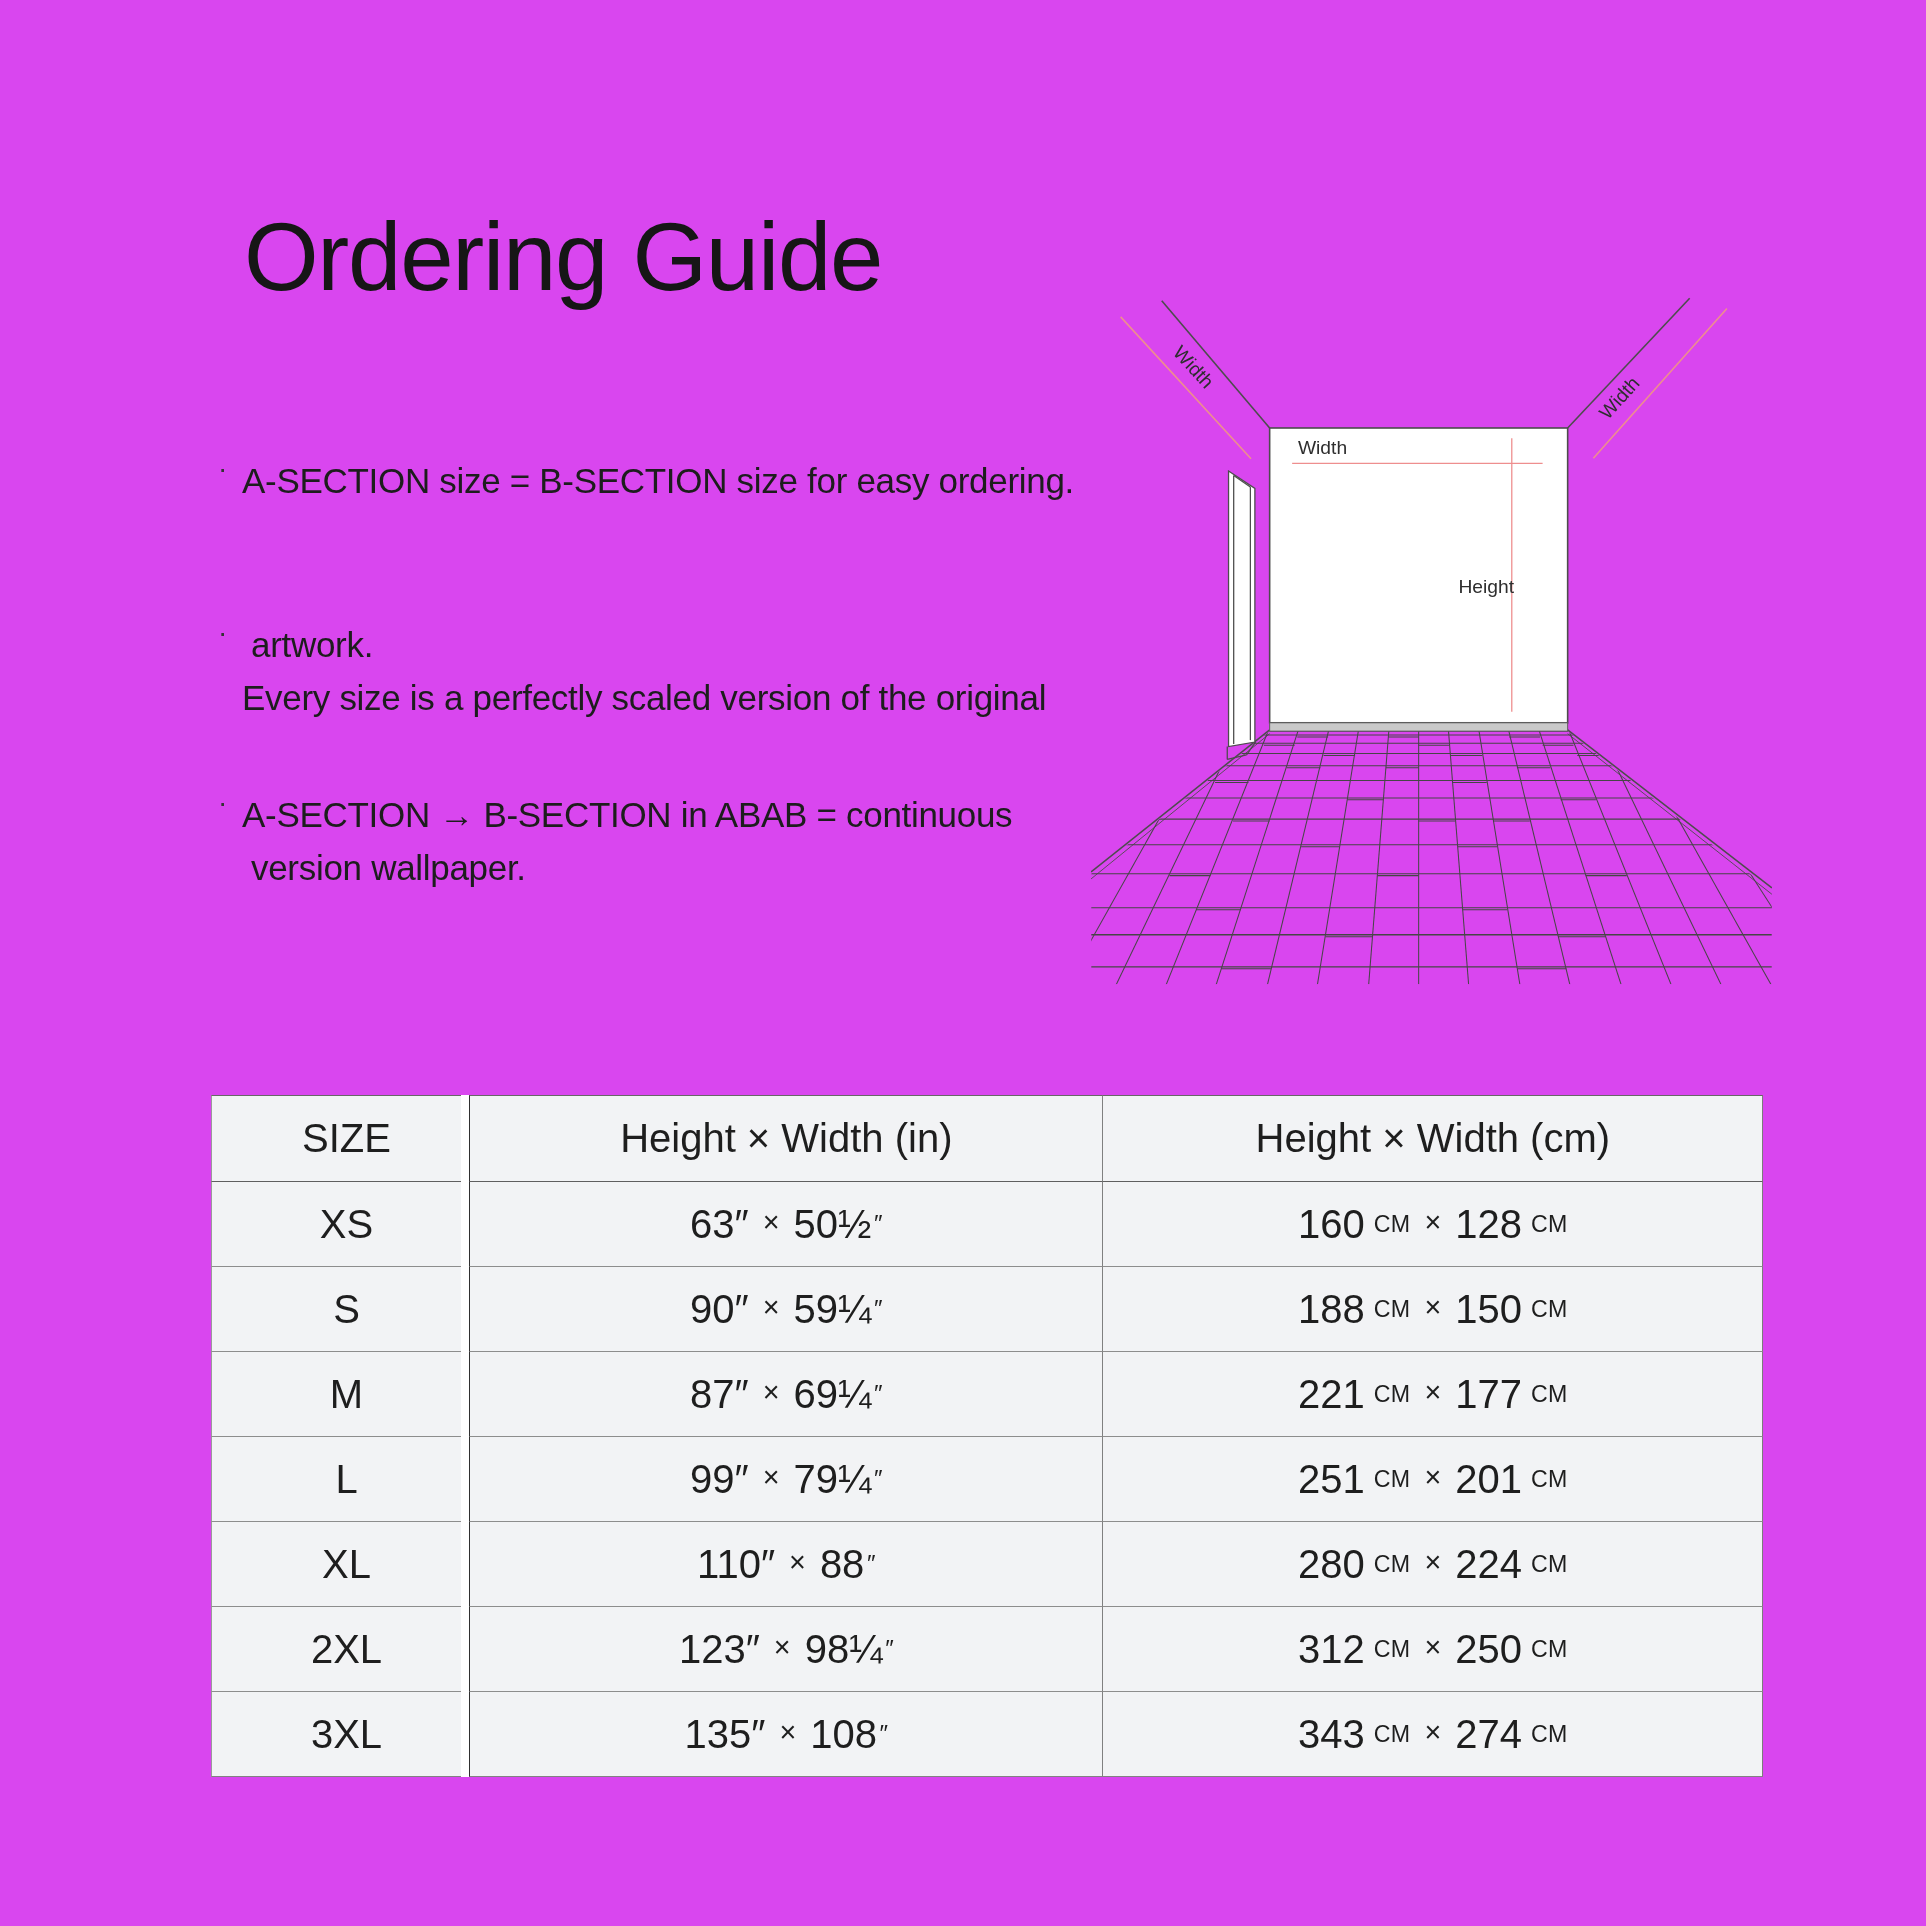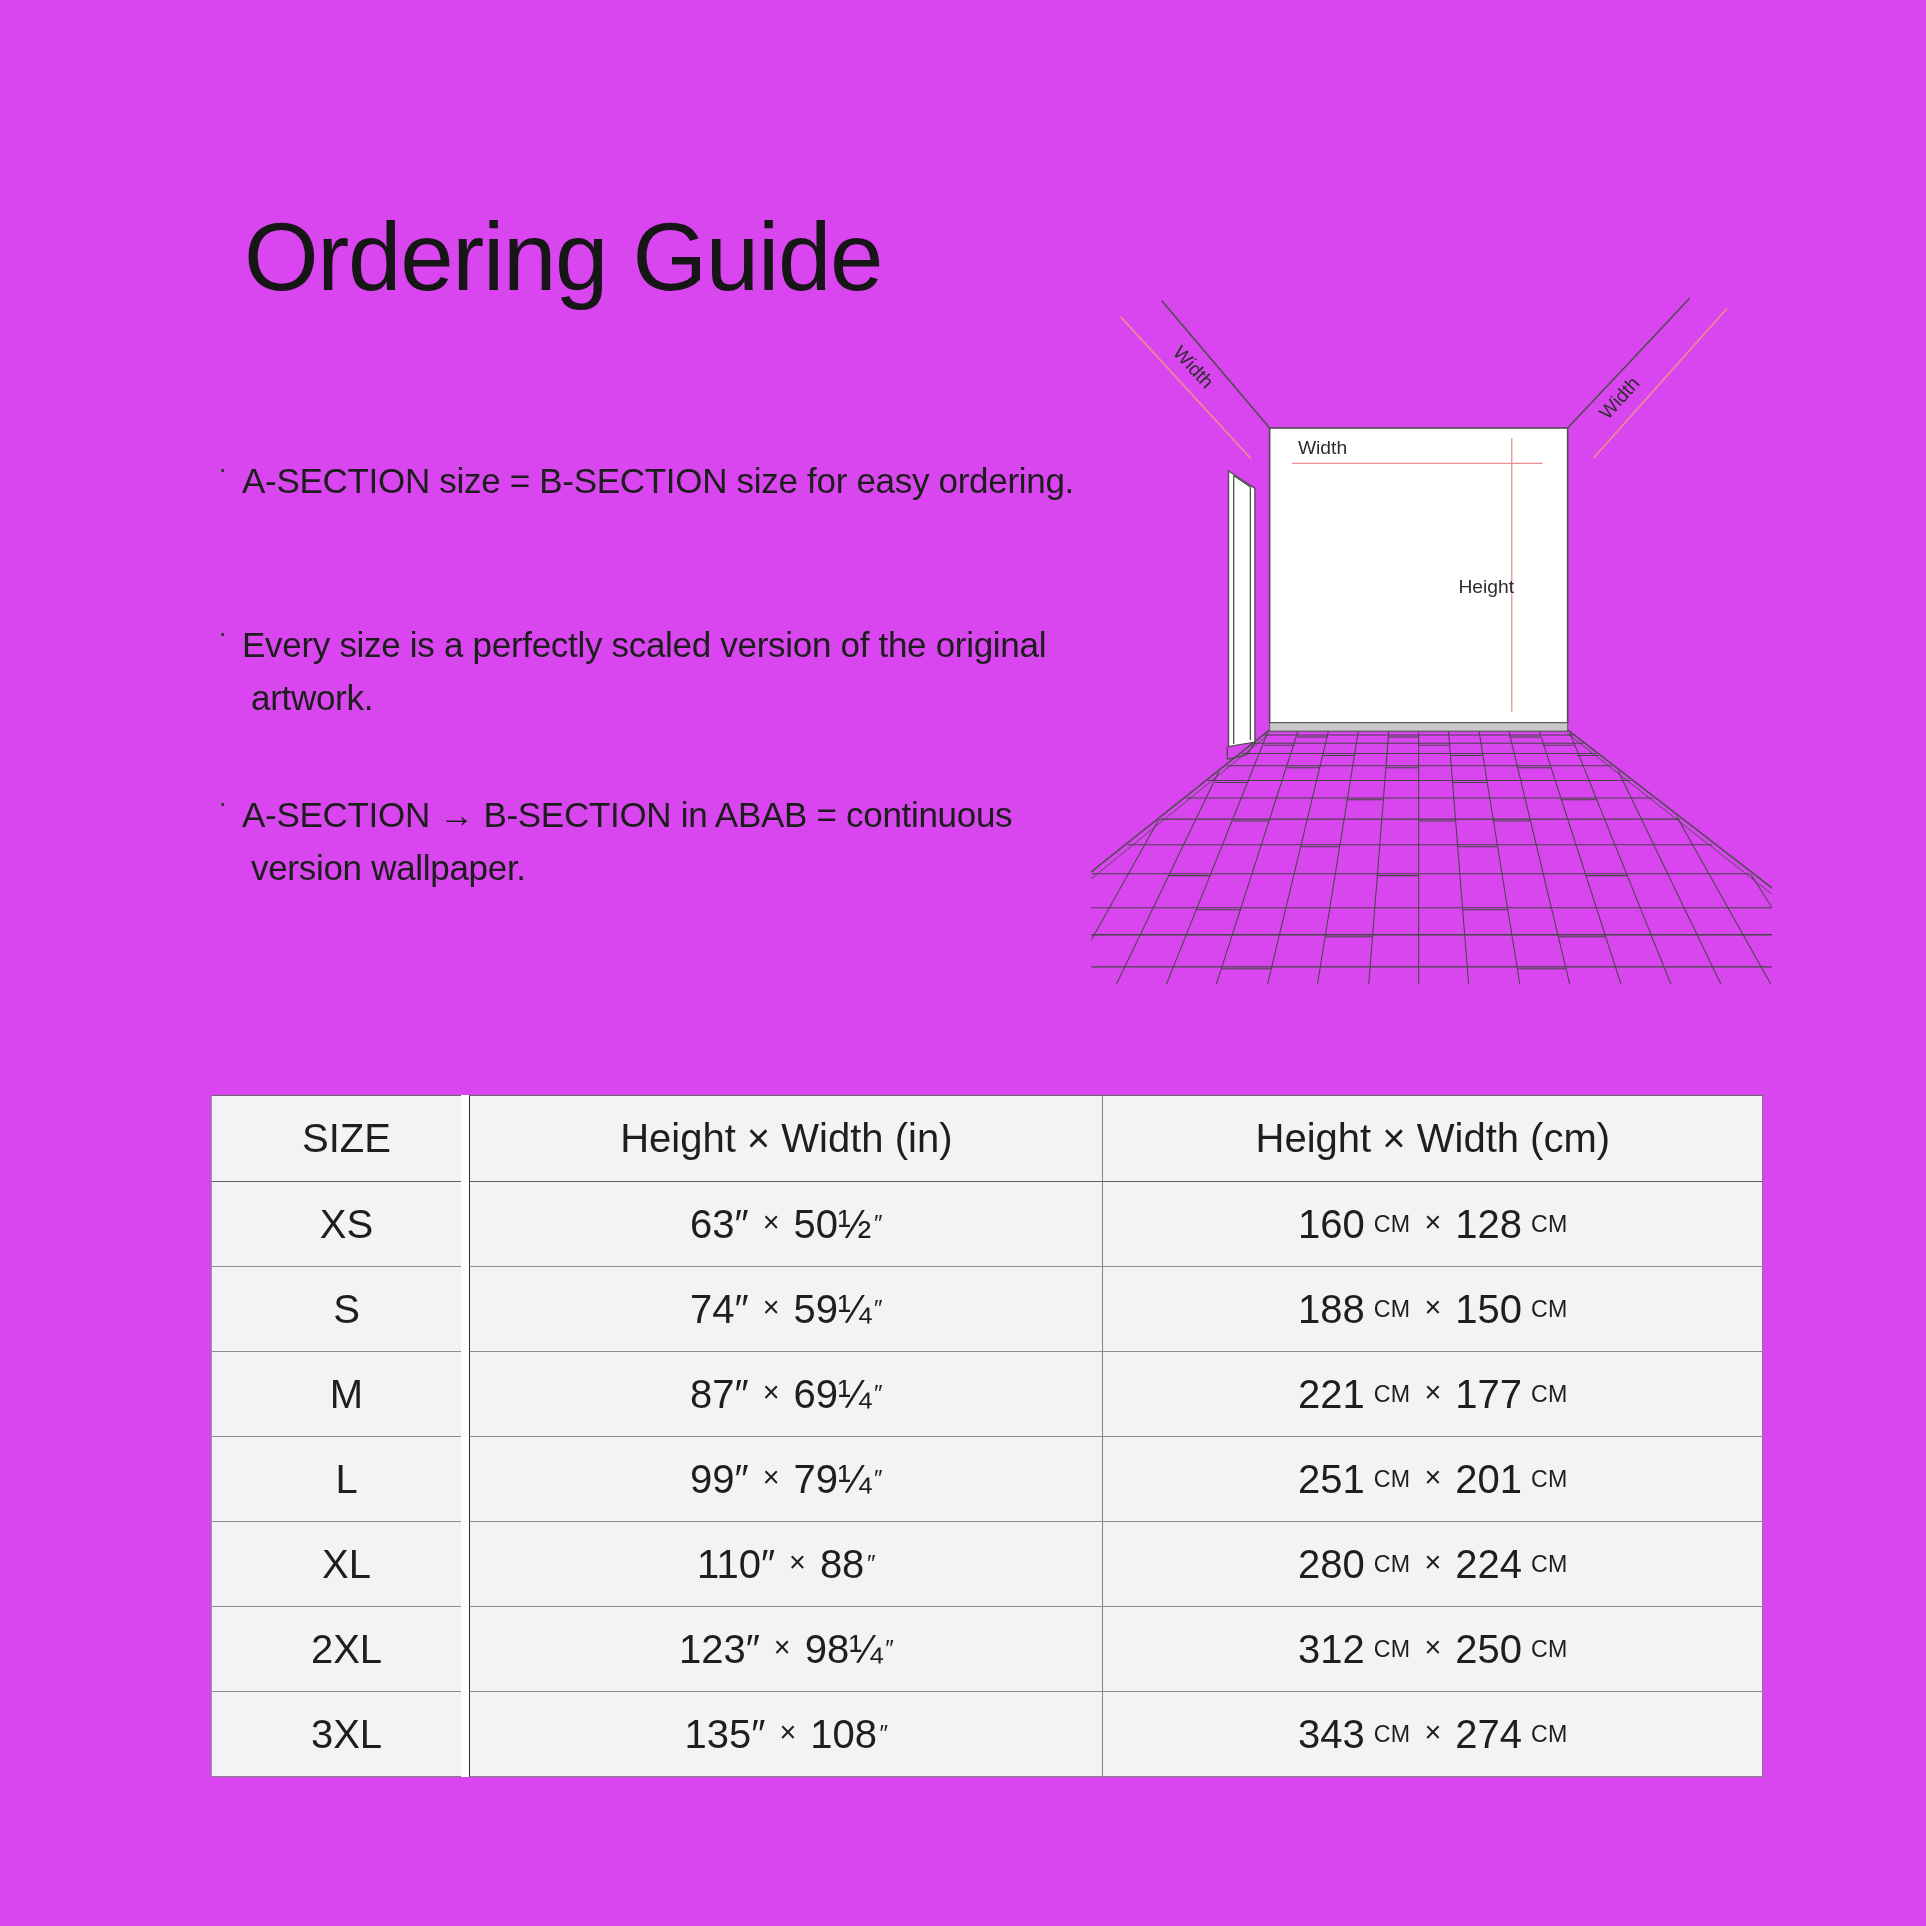--- a/index.html
+++ b/index.html
@@ -58,22 +58,22 @@
   <div class="bullet" id="bullet-1">
     <span class="dot">·</span>
     <span class="lines">
         <span class="ln">A-SECTION size = B-SECTION size for easy ordering.</span>
       </span>
   </div>
 
   <div class="bullet" id="bullet-2">
     <span class="dot">·</span>
     <span class="lines">
+      <span class="ln cont">artwork.</span>
       <span class="ln">Every size is a perfectly scaled version of the original</span>
-      <span class="ln cont">artwork.</span>
     </span>
   </div>
 
   <div class="bullet" id="bullet-3">
     <span class="dot">·</span>
     <span class="lines">
       <span class="ln">A-SECTION → B-SECTION in ABAB = continuous</span>
       <span class="ln cont">version wallpaper.</span>
     </span>
   </div>
@@ -211,21 +211,21 @@
           <span class="sep">×</span>
           <span>128</span>
           <span class="unit">CM</span>
         </div>
     </div>
 
     <div class="trow">
       <div class="c col1">S</div>
       <div class="gapc"></div>
       <div class="c col2">
-          <span>74″</span>
+          <span>90″</span>
           <span class="sep">×</span>
           <span>59¼</span>
           <span class="mark">″</span>
         </div>
       <div class="c col3">
           <span>188</span>
           <span class="unit">CM</span>
           <span class="sep">×</span>
           <span>150</span>
           <span class="unit">CM</span>

